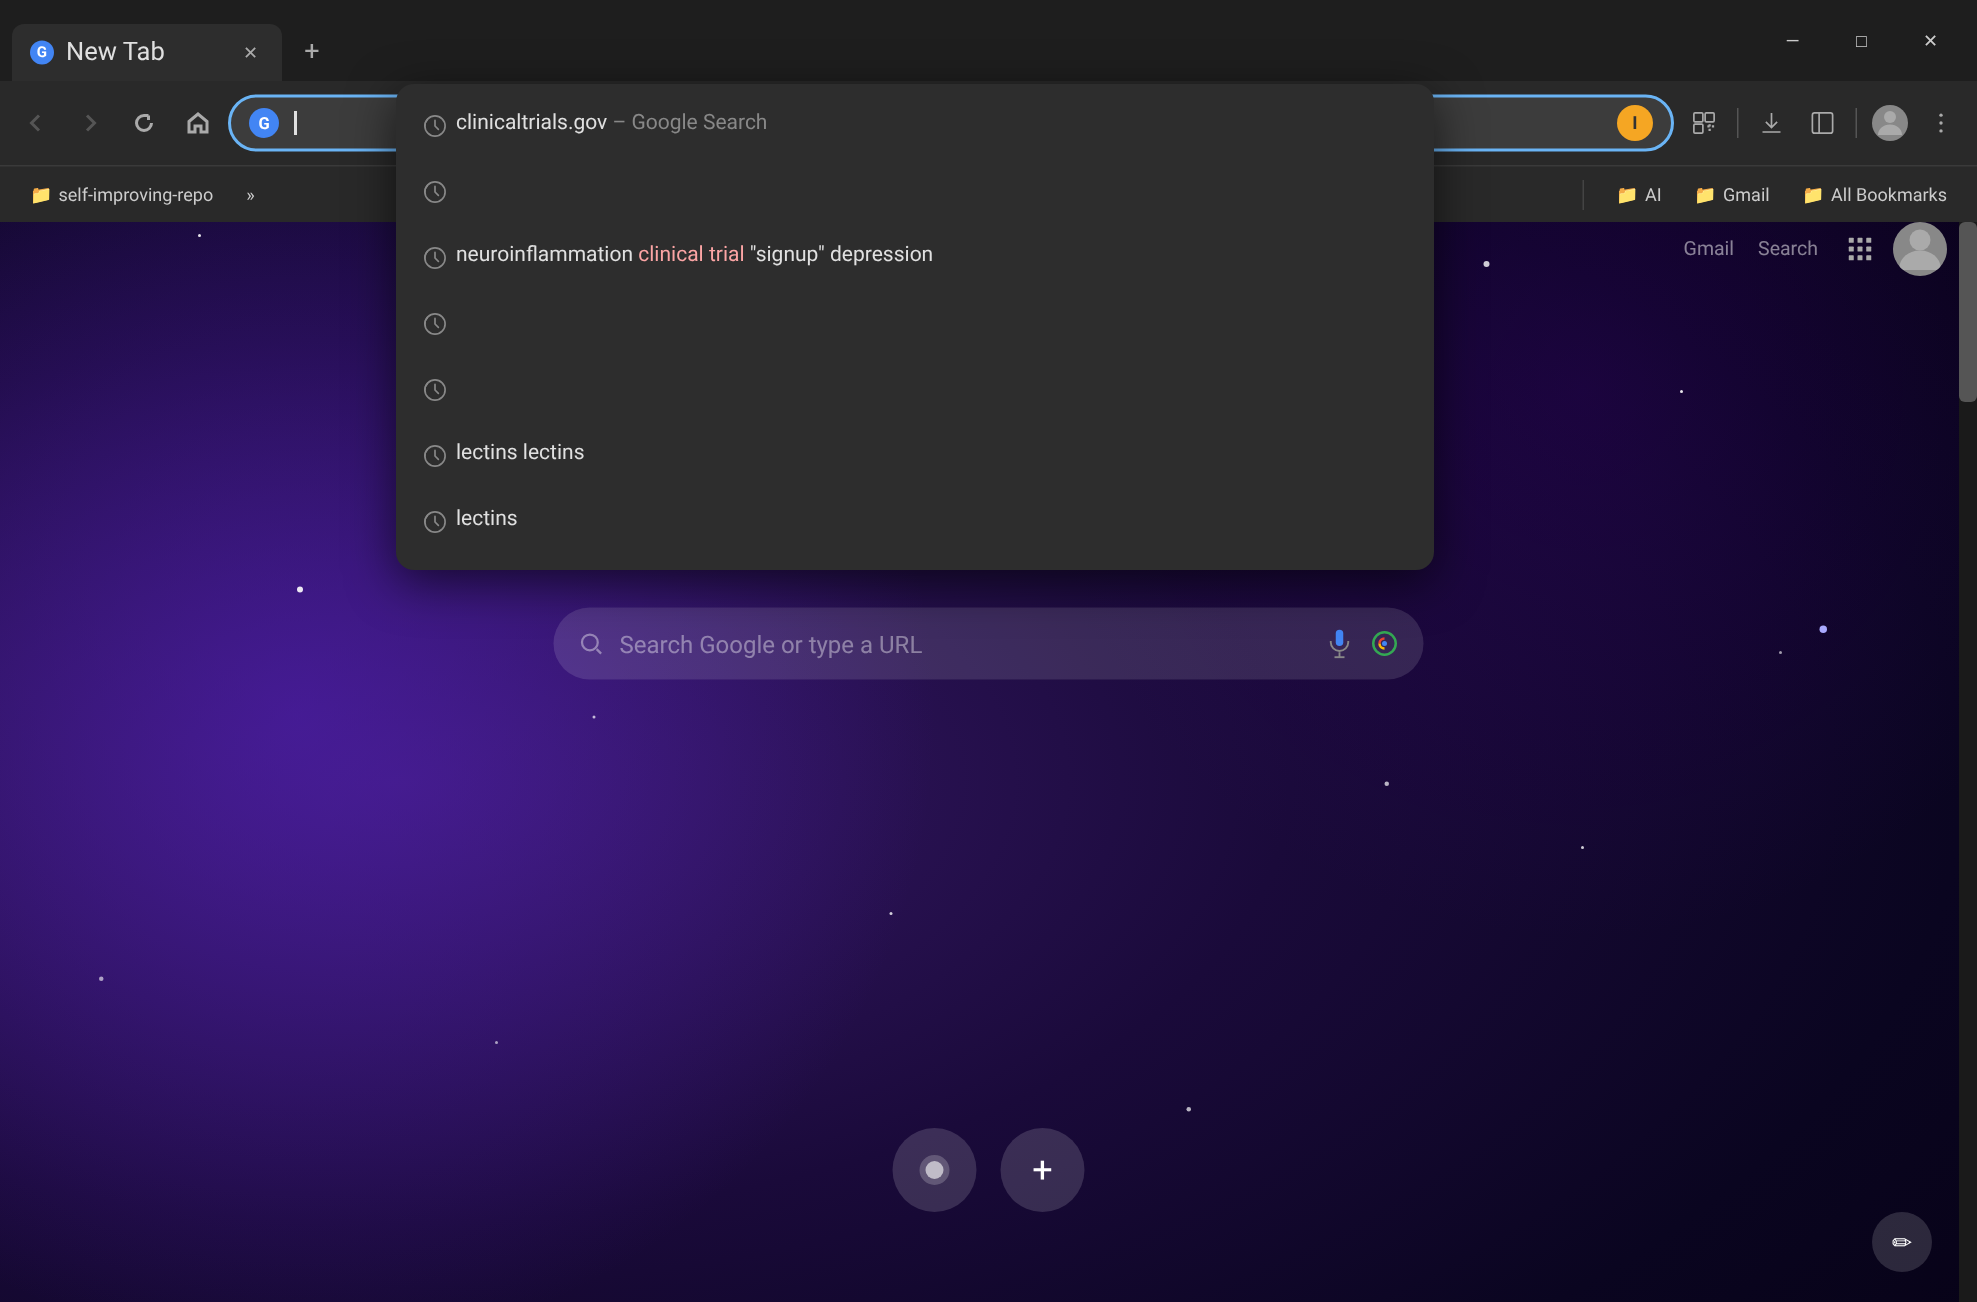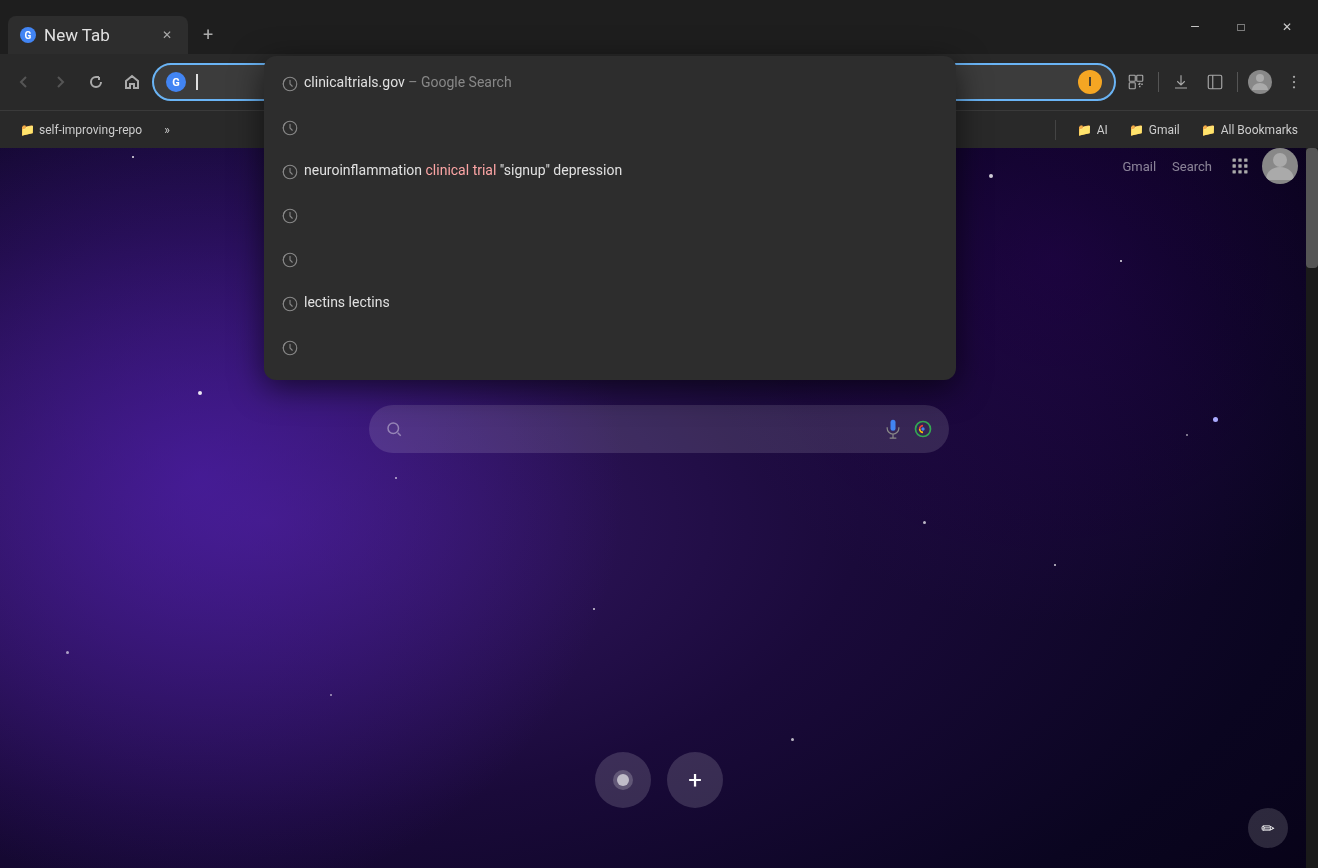--- a/index.html
+++ b/index.html
@@ -562,20 +562,21 @@
 
     <div class="google-logo-area">
       <div class="google-logo-text">Google</div>
     </div>
 
     <div class="google-search-bar">
       <svg width="18" height="18" viewBox="0 0 24 24" fill="none" stroke="rgba(255,255,255,0.4)" stroke-width="2">
         <circle cx="11" cy="11" r="7"></circle>
           <path d="M21 21l-4-4"></path>
       </svg>
+      <span class="google-search-input">Search Google or type a URL</span>
 
       <svg width="20" height="20" viewBox="0 0 24 24" style="margin-left:auto;cursor:pointer;">
         <path d="M12 1a3 3 0 0 0-3 3v7a3 3 0 0 0 6 0V4a3 3 0 0 0-3-3z" fill="#4285f4"></path>
         <path d="M19 10v1a7 7 0 0 1-14 0v-1M12 19v4M8 23h8" stroke="#888" stroke-width="1.5" fill="none"></path>
       </svg>
       <svg width="20" height="20" viewBox="0 0 24 24" style="cursor:pointer;">
         <circle cx="12" cy="12" r="9" stroke="#34a853" stroke-width="2" fill="none"></circle>
         <path d="M8 12a4 4 0 0 1 4-4" stroke="#ea4335" stroke-width="2" fill="none"></path>
         <path d="M12 16a4 4 0 0 1-4-4" stroke="#fbbc05" stroke-width="2" fill="none"></path>
         <circle cx="12" cy="12" r="2" fill="#4285f4"></circle>
@@ -677,15 +678,18 @@
   </div>
 
   <div class="omnibox-item">
     <div class="omnibox-icon">
       <svg class="history-icon-svg" viewBox="0 0 24 24">
         <circle cx="12" cy="12" r="9" stroke-width="1.5"></circle>
         <path d="M12 7v5l3 3" stroke-width="1.5" stroke-linecap="round"></path>
         <path d="M3 12a9 9 0 0 1 2.3-6" stroke-width="1.5" stroke-linecap="round"></path>
       </svg>
     </div>
+    <div class="omnibox-text">
+      <span>lectins</span>
+    </div>
   </div>
 
 </div>
 
 </body></html>

